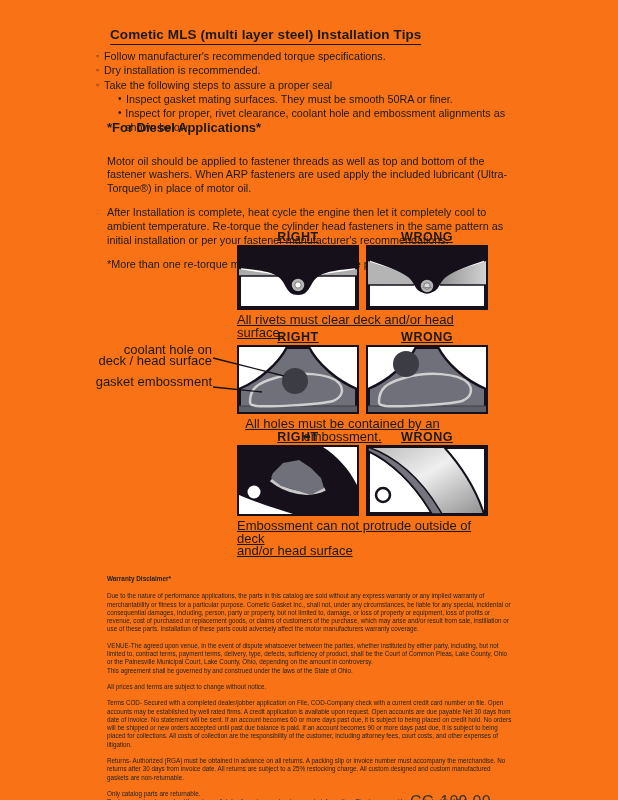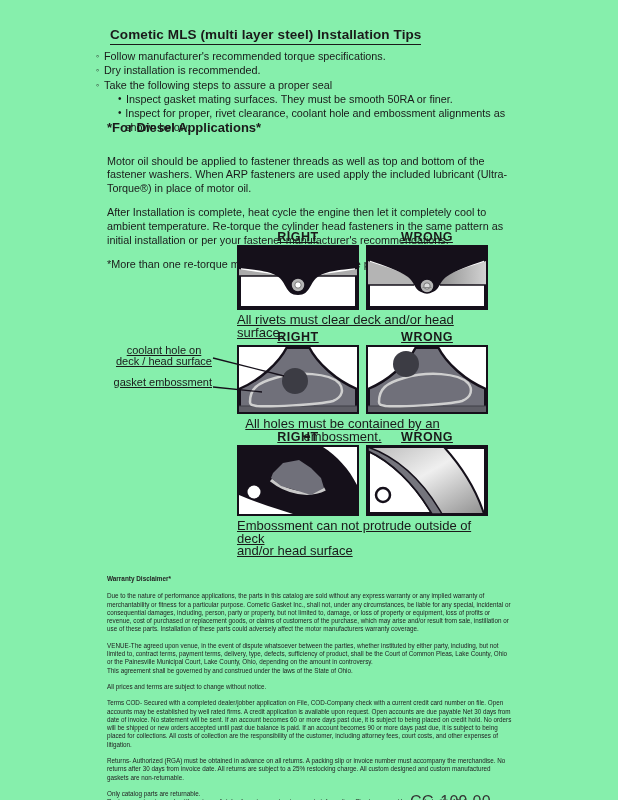--- a/index.html
+++ b/index.html
@@ -1,18 +1,18 @@
 <!DOCTYPE html>
 <html><head>
 <meta charset="utf-8">
 <style>
   * { margin:0; padding:0; box-sizing:border-box; }
   html,body { width:618px; height:800px; background:#ffffff; overflow:hidden;
     font-family:"Liberation Sans","DejaVu Sans",sans-serif; color:#1a1a1a; }
-  .sheet { position:relative; width:618px; height:800px; background:#86efac; }
+  .sheet { position:relative; width:618px; height:800px; background:#f97316; }
 
   
   .title { position:absolute; left:110px; top:27px; font-size:13.5px; font-weight:bold;
     border-bottom:1.6px solid #1a1a1a; padding-bottom:2px; letter-spacing:.1px; }
   .bullets { position:absolute; left:96px; top:49px; width:430px; font-size:10.8px; line-height:14.3px; }
   .b-item { display:flex; }
   .b-item .mark { width:8px; font-size:9px; line-height:14.3px; }
   .b-sub { padding-left:22px; }
   .b-sub .mark { width:8px; font-size:10px; }
 
@@ -26,21 +26,21 @@
   .diag-labels span { width:122px; text-align:center; font-size:12.5px; font-weight:600;
     letter-spacing:.5px; line-height:14px; }
   .diag-labels span + span { margin-left:7px; }
   .diag-boxes { display:flex; margin-top:1px; }
   .diag-boxes svg { display:block; }
   .diag-boxes svg + svg { margin-left:7px; }
   .diag-caption { margin-top:4px; font-size:13px; line-height:12.5px; }
   .cap-center { text-align:center; width:251px; margin-left:-20px; }
   .preline { white-space:pre-line; }
 
-  .r2-label { position:absolute; text-align:center; font-size:11px; line-height:10.6px; color:#1a1a1a;text-decoration:underline; }
+  .r2-label { position:absolute; text-align:right; font-size:13px; line-height:10.6px; color:#1a1a1a; }
   #lbl-coolant { top:345px; right:406px; }
   #lbl-emboss  { top:377px; right:406px;padding-left:25px; }
   .leader-svg { position:absolute; left:205px; top:350px; }
 
   
   .disclaimer { position:absolute; left:107px; top:575px; width:407px; font-size:6.3px;
     line-height:8.3px; color:#222; }
   .disclaimer h3 { font-size:6.4px; font-weight:bold; margin-bottom:9px; }
   .disclaimer p { margin-bottom:8px; }
 

